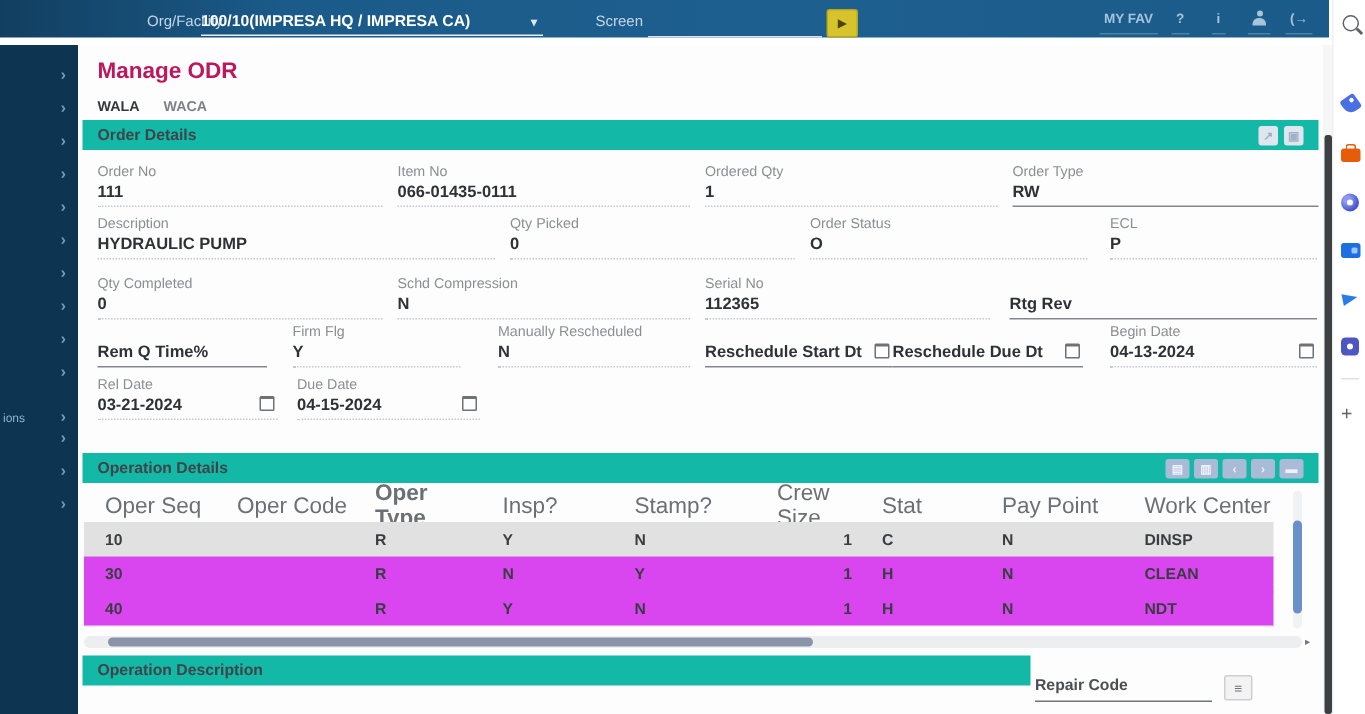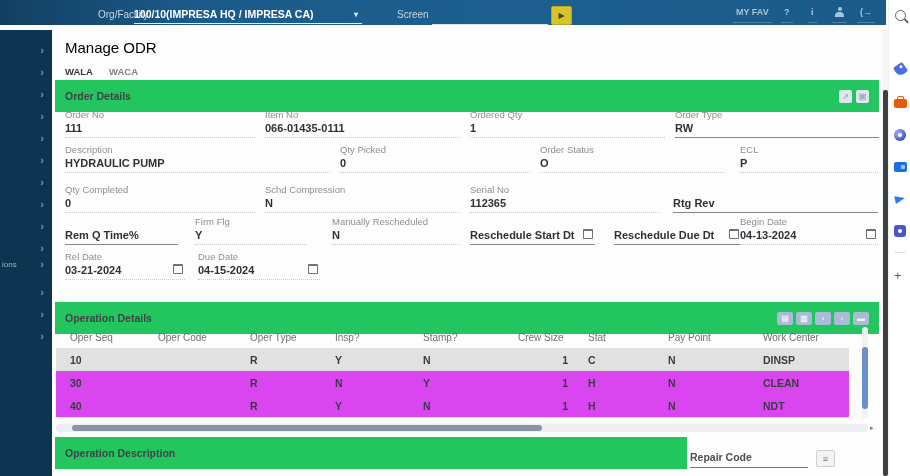--- a/index.html
+++ b/index.html
@@ -29,25 +29,25 @@
 
   
   .sidebar{position:absolute;left:0;top:30px;width:52px;height:446px;background:#0d3450}
   .side-item{position:absolute;left:0;width:52px;height:16px;display:flex;align-items:center;
     padding:0 8px 0 2px;box-sizing:border-box;cursor:pointer}
   .side-item .lbl{font-size:8px;color:#8fb4cd;flex:1;overflow:hidden;white-space:nowrap}
   .side-item .chev{margin-left:auto;color:#6f9dbd;font-size:11px;font-weight:700;line-height:10px}
 
   
   .content{position:absolute;left:52px;top:30px;width:830px;height:446px;background:#fdfdfe;border-right:1px solid #e7e9eb}
-  .page-title{left:13px;top:9px;font-size:15px;font-weight:400;color:#000000}
+  .page-title{left:13px;top:9px;font-size:15px;font-weight:700;color:#be185d}
   .tab{position:absolute;top:36px;font-size:9.5px;font-weight:700;color:#7d8288;padding-bottom:5px;cursor:pointer}
   .tab.active{color:#34383c;border-bottom:3px solid #50585f}
 
-  .secbar{position:absolute;left:3px;width:824px;height:32px;background:#22c55e;
+  .secbar{position:absolute;left:3px;width:824px;height:20px;background:#14b8a6;
     display:flex;align-items:center;padding-left:10px;box-sizing:border-box;
     font-size:10.5px;font-weight:700;color:#3f4449}
   .mini-btn{width:13px;height:13px;background:#e0e6ee;color:#9fb0c8;border-radius:2px;
     font-size:8px;display:flex;align-items:center;justify-content:center;margin-left:4px;cursor:pointer}
   .op-btn{width:16px;height:13px;background:#a9bbd6;color:#edf2f9;border-radius:2px;
     font-size:8px;display:flex;align-items:center;justify-content:center;margin-left:3px;cursor:pointer}
   .btn-box{position:absolute;right:10px;display:flex}
 
   
   .field{position:absolute;height:30px;display:flex;flex-direction:column;justify-content:flex-end;
@@ -56,21 +56,21 @@
   .field .flabel{font-size:9.5px;color:#8a8f94;margin-bottom:2px}
   .field .fvalue{font-size:11px;font-weight:700;color:#2e3236;line-height:12px;white-space:nowrap}
   .cal{position:absolute;right:2px;bottom:5px;width:8px;height:7px;border:1px solid #6d7277;
     border-top:2.5px solid #6d7277;border-radius:1px;cursor:pointer}
 
   
   .t-head{position:absolute;left:4px;display:flex;height:22px;align-items:center;border-bottom:1px solid #ececec}
   .t-row{position:absolute;left:4px;display:flex;height:23px;align-items:center;
     border-bottom:1px solid #ededee;background:#d946ef;cursor:pointer}
   .t-row.sel{background:#e1e1e2}
-  .hc{font-size:10px;color:#6b7075;box-sizing:border-box;padding-left:14px}
+  .hc{font-size:15px;color:#6b7075;box-sizing:border-box;padding-left:14px}
   .tc{font-size:10.5px;font-weight:700;color:#393d41;box-sizing:border-box;padding-left:14px;white-space:nowrap}
   .num{text-align:right;padding-right:6px}
 
   
   .vscroll{position:absolute;left:810px;top:297px;width:6px;height:92px;background:#f1f2f3;border-radius:3px}
   .vscroll .thumb{position:absolute;left:0;top:20px;width:6px;height:62px;background:#6b8fc9;border-radius:3px;cursor:grab}
   .hscroll{position:absolute;left:4px;top:394px;width:812px;height:8px;background:#eceef0;border-radius:4px}
   .hscroll .thumb{position:absolute;left:16px;top:1px;width:470px;height:6px;background:#8a94a8;border-radius:3px;cursor:grab}
   .hs-arrow{position:absolute;top:394px;font-size:7px;color:#707880;cursor:pointer}
 
@@ -170,21 +170,21 @@
       <span class="chev">›</span>
     </div>
     <div class="side-item" style="top: 188px;">
       <span class="lbl"></span>
       <span class="chev">›</span>
     </div>
     <div class="side-item" style="top: 210px;">
       <span class="lbl"></span>
       <span class="chev">›</span>
     </div>
-    <div class="side-item" style="top: 226px;">
+    <div class="side-item" style="top: 240px;">
       <span class="lbl">ions</span>
       <span class="chev">›</span>
     </div>
     <div class="side-item" style="top: 254px;">
       <span class="lbl"></span>
       <span class="chev">›</span>
     </div>
     <div class="side-item" style="top: 276px;">
       <span class="lbl"></span>
       <span class="chev">›</span>
@@ -268,21 +268,21 @@
         <div class="fvalue">Y</div>
       </div>
       <div class="field" style="left: 280px; top: 185px; width: 128px;">
         <div class="flabel">Manually Rescheduled</div>
         <div class="fvalue">N</div>
       </div>
       <div class="field solid" style="left: 418px; top: 185px; width: 125px;">
         <div class="fvalue">Reschedule Start Dt</div>
         <span class="cal"></span>
       </div>
-      <div class="field solid" style="left: 562px; top: 185px; width: 127px;">
+      <div class="field solid" style="left: 543px; top: 185px; width: 127px;">
         <div class="fvalue">Reschedule Due Dt</div>
         <span class="cal"></span>
       </div>
       <div class="field" style="left: 688px; top: 185px; width: 138px;">
         <div class="flabel">Begin Date</div>
         <div class="fvalue">04-13-2024</div>
         <span class="cal"></span>
       </div>
       <div class="field" style="left: 13px; top: 220px; width: 120px;">
         <div class="flabel">Rel Date</div>
@@ -313,21 +313,21 @@
         </div>
         <div class="op-btn">
           <span>▬</span>
         </div>
       </div>
   </div>
   <div id="table-area">
       <div class="t-head" style="top: 296px;">
         <div class="hc" style="width: 88px;">Oper Seq</div>
         <div class="hc" style="width: 92px;">Oper Code</div>
-        <div class="hc" style="width: 85px;">Oper Type</div>
+        <div class="hc" style="width: 85px; font-weight: bold;">Oper Type</div>
         <div class="hc" style="width: 88px;">Insp?</div>
         <div class="hc" style="width: 95px;">Stamp?</div>
         <div class="hc" style="width: 70px;">Crew Size</div>
         <div class="hc" style="width: 80px;">Stat</div>
         <div class="hc" style="width: 95px;">Pay Point</div>
         <div class="hc" style="width: 100px;">Work Center</div>
       </div>
       <div class="t-row sel" style="top: 318px;">
         <div class="tc" style="width: 88px;">10</div>
         <div class="tc" style="width: 92px;"></div>

